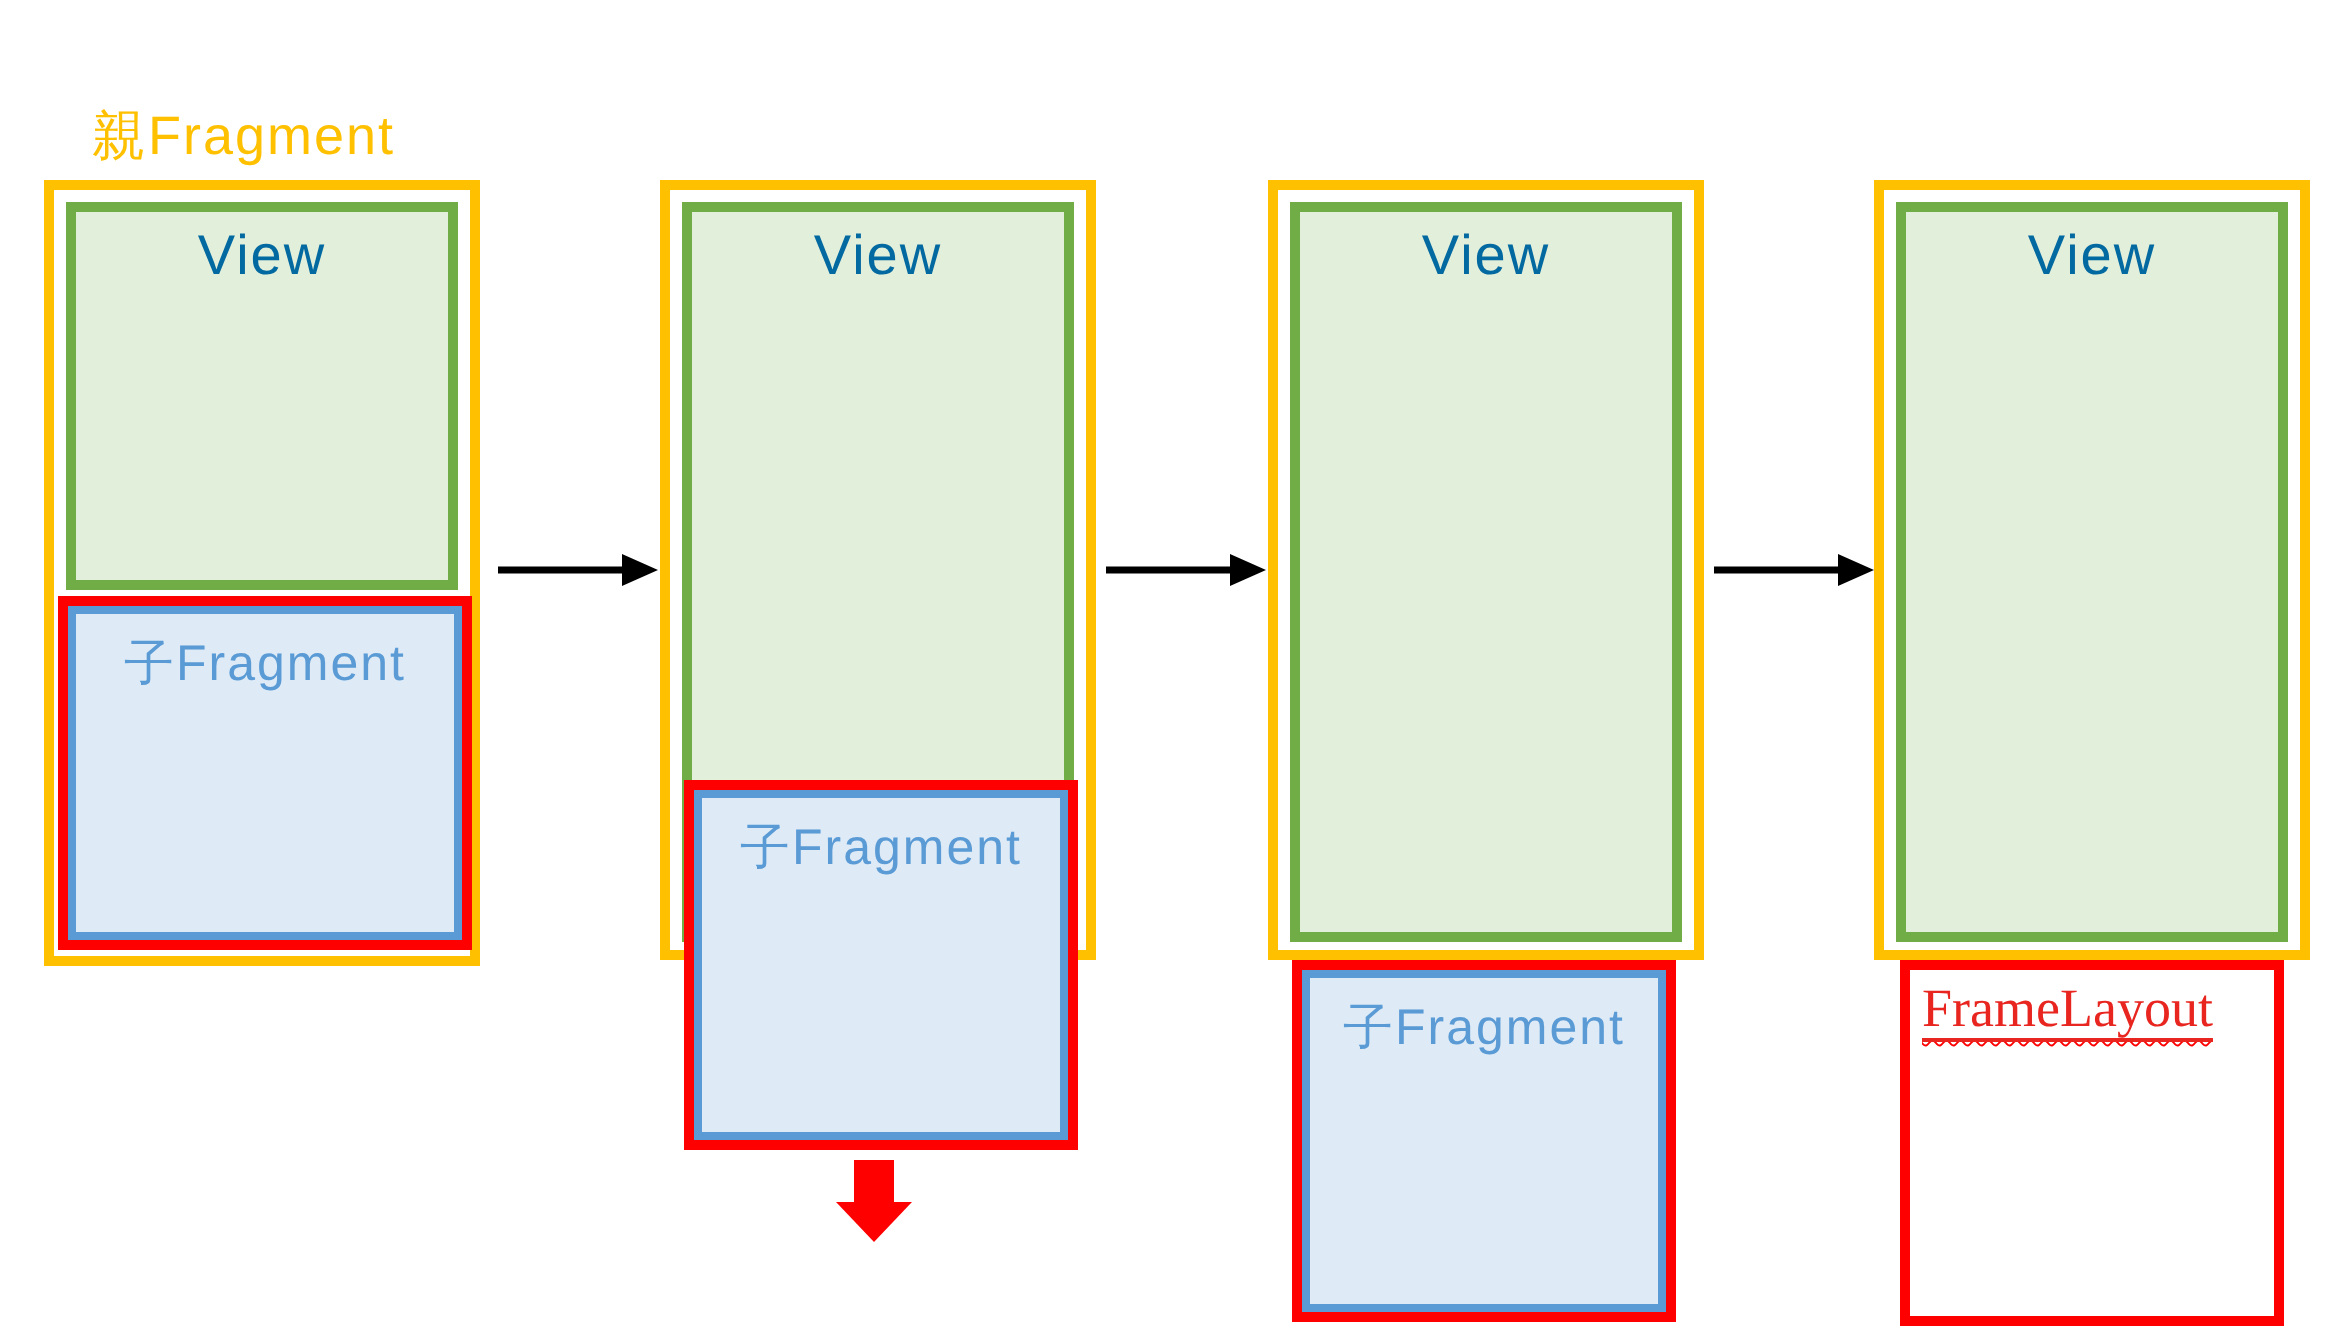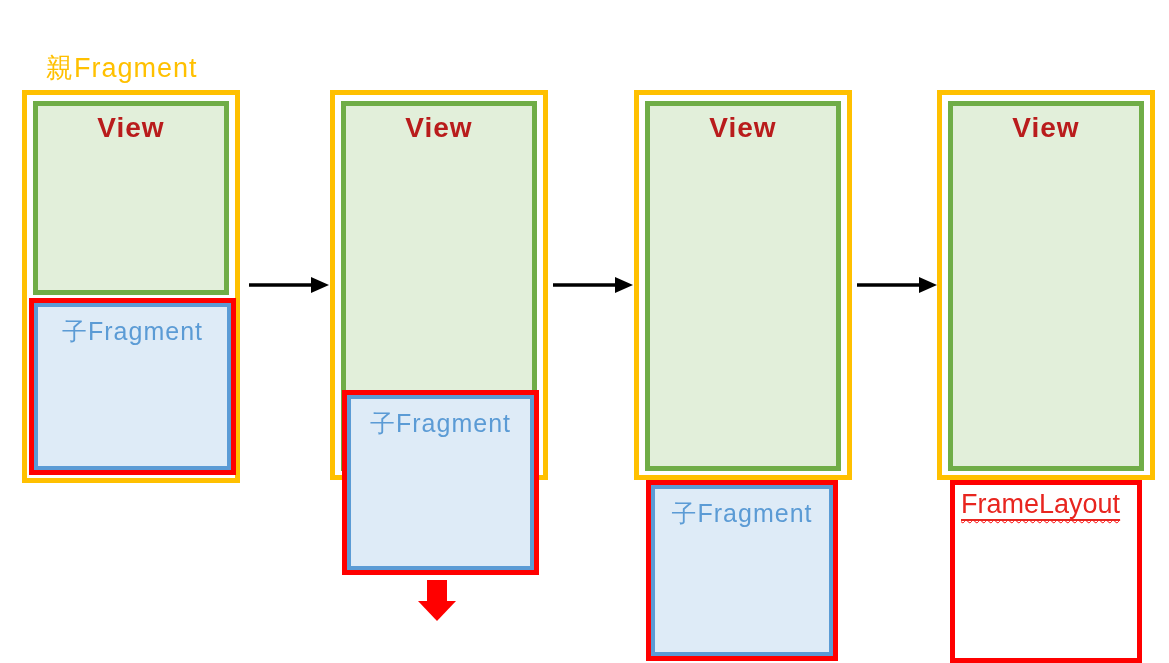--- a/index.html
+++ b/index.html
@@ -45,23 +45,22 @@
     border: 5px solid #70AD47;
     background: #E2EFDA;
     width: 196px;
     text-align: center;
     z-index: 1;
   }
   .viewlabel {
     display: inline-block;
     margin-top: 6px;
     font-size: 28px;
-    color: #b91c1c;
+    color: #0369a1;
     letter-spacing: 1px;
-    font-weight: bold;
   }
   .v1 { left: 33px;  top: 73px; height: 194px; }
   .v2 { left: 341px; top: 73px; height: 370px; }
   .v3 { left: 645px; top: 73px; height: 370px; }
   .v4 { left: 948px; top: 73px; height: 370px; }
 
   
   .childbox {
     position: absolute;
     border: 5px solid #FF0000;
@@ -91,20 +90,21 @@
   .framebox {
     position: absolute;
     left: 950px;
     top: 452px;
     width: 192px;
     height: 183px;
     border: 5px solid #FF0000;
     background: #ffffff;
     z-index: 3;
     padding: 4px 0 0 6px;
+    font-family: Liberation Serif, serif;
   }
   .framelabel-wavy {
     text-decoration: underline wavy #FF0000;
     text-decoration-thickness: 1px;
     text-underline-offset: 6px;
   }
   .framelabel {
     font-size: 27px;
     color: #E8251F;
     text-decoration: underline;

